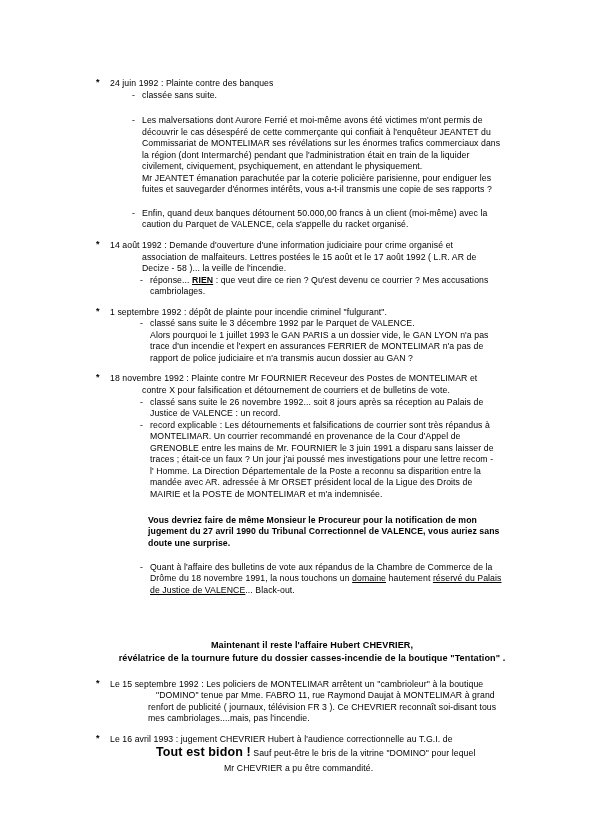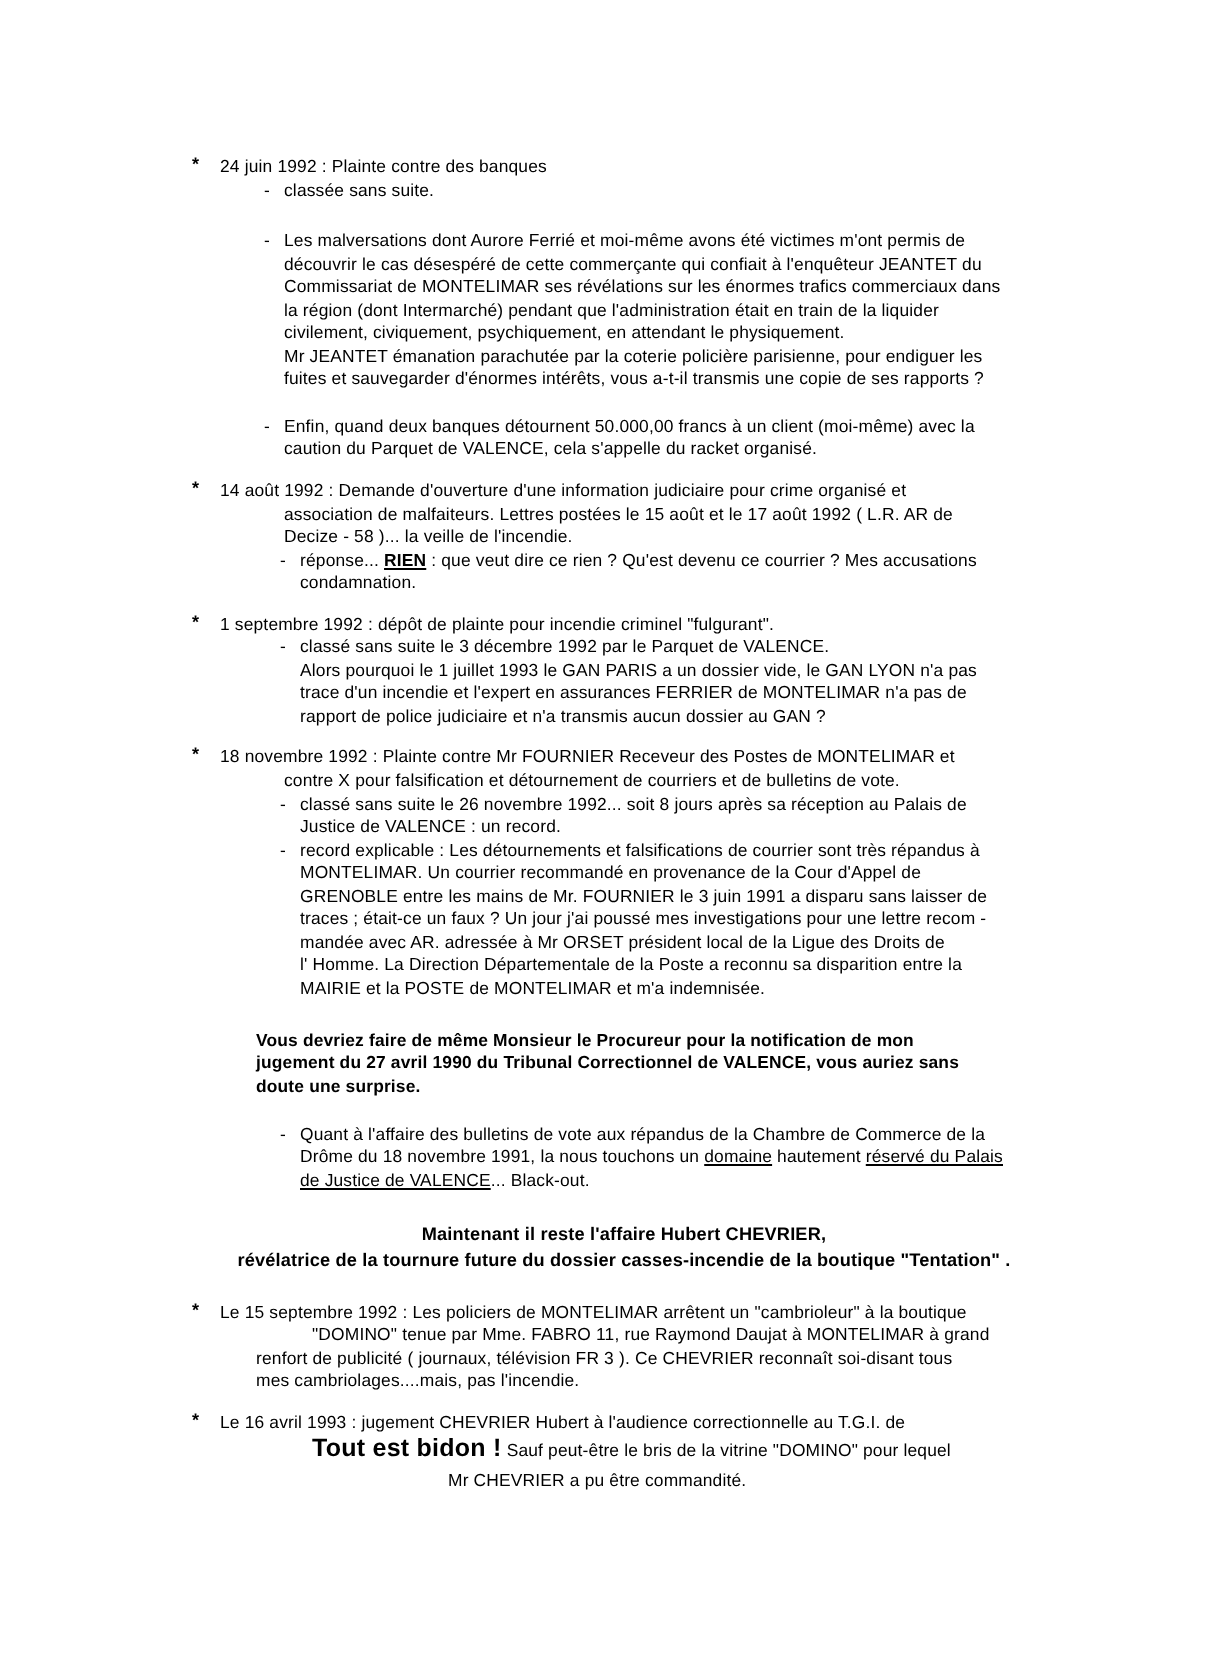--- a/index.html
+++ b/index.html
@@ -63,38 +63,39 @@
     left: 0;
     top: 0;
   }
   .dash-item.deep { margin-left: 44px; }
 
   
   .para {
     display: block;
   }
   .para.i46 { margin-left: 46px; }
-  .para.i52 { margin-left: 32px; }
+  .para.i52 { margin-left: 52px; }
   .para.i60 { margin-left: 60px; }
   .gap12 { height: 12px; }
   .gap14 { height: 14px; }
   .b { font-weight: 400; }
   .u { text-decoration: underline; }
   .bu { font-weight: 700; text-decoration: underline; }
 
   .big {
     font-size: 12.5px;
     font-weight: 700;
     letter-spacing: 0.01em;
   }
   .head-center {
     text-align: center;
     font-weight: 700;
     font-size: 9.1px;
     line-height: 13px;
+    margin-top: 28px;
   }
   .strongblock {
     font-weight: 700;
     line-height: 11.8px;
   }
 </style>
 </head>
 <body>
 
 <div class="page">
@@ -142,21 +143,21 @@
         <span class="star">*</span>
         <span class="star-body"><span class="b">14 août 1992</span><span> :  Demande d'ouverture d'une information judiciaire pour crime organisé et</span></span>
       </div>
       <div class="para i46">association de malfaiteurs. Lettres postées le 15 août et le 17 août 1992  ( L.R. AR  de</div>
       <div class="para i46">Decize - 58 )... la veille de l'incendie.</div>
 
       <div class="dash-item deep">
         <span class="dash">-</span>
         <div>
           <div><span>réponse... </span><span class="bu">RIEN</span><span> :  que veut dire ce rien ?  Qu'est devenu ce courrier ? Mes accusations</span></div>
-          <div>condamnation.</div>
+          <div>cambriolages.</div>
         </div>
       </div>
     </div>
 
     <div class="sec">
       <div class="star-item">
         <span class="star">*</span>
         <span class="star-body"><span class="b">1 septembre 1992</span><span> : dépôt de plainte pour incendie criminel "fulgurant".</span></span>
       </div>
       <div class="dash-item deep">
@@ -185,22 +186,22 @@
         </div>
       </div>
 
       <div class="dash-item deep">
         <span class="dash">-</span>
         <div>
           <div><span class="b">record explicable : Les détournements et falsifications de courrier</span><span> sont très répandus à</span></div>
           <div>MONTELIMAR. Un courrier recommandé en provenance de la Cour d'Appel de</div>
           <div>GRENOBLE  entre les mains de Mr. FOURNIER  le 3 juin 1991 a disparu sans laisser de</div>
           <div>traces ; était-ce un faux ? Un jour j'ai poussé mes investigations pour une lettre recom -</div>
+          <div><span class="b">l' Homme.</span><span>  La Direction  Départementale de la Poste a reconnu sa disparition entre la</span></div>
           <div><span>mandée avec AR. adressée à  </span><span class="b">Mr ORSET</span><span>  président local de </span><span class="b">la Ligue des Droits de</span></div>
-          <div><span class="b">l' Homme.</span><span>  La Direction  Départementale de la Poste a reconnu sa disparition entre la</span></div>
           <div>MAIRIE et la POSTE de  MONTELIMAR et m'a indemnisée.</div>
         </div>
       </div>
 
       <div class="gap14"></div>
 
       <div class="para i52 strongblock">
         <div>Vous devriez faire de même Monsieur le Procureur pour la notification de mon</div>
         <div>jugement du 27 avril 1990 du Tribunal Correctionnel de VALENCE, vous auriez sans</div>
         <div>doute une surprise.</div>

